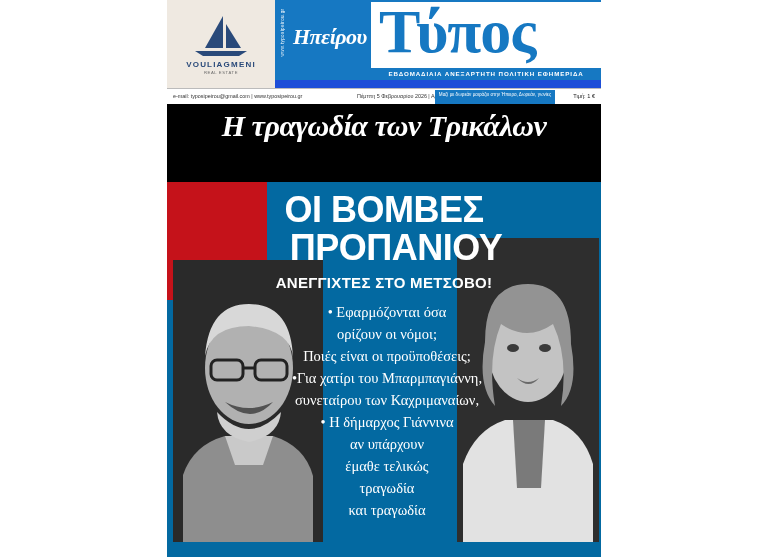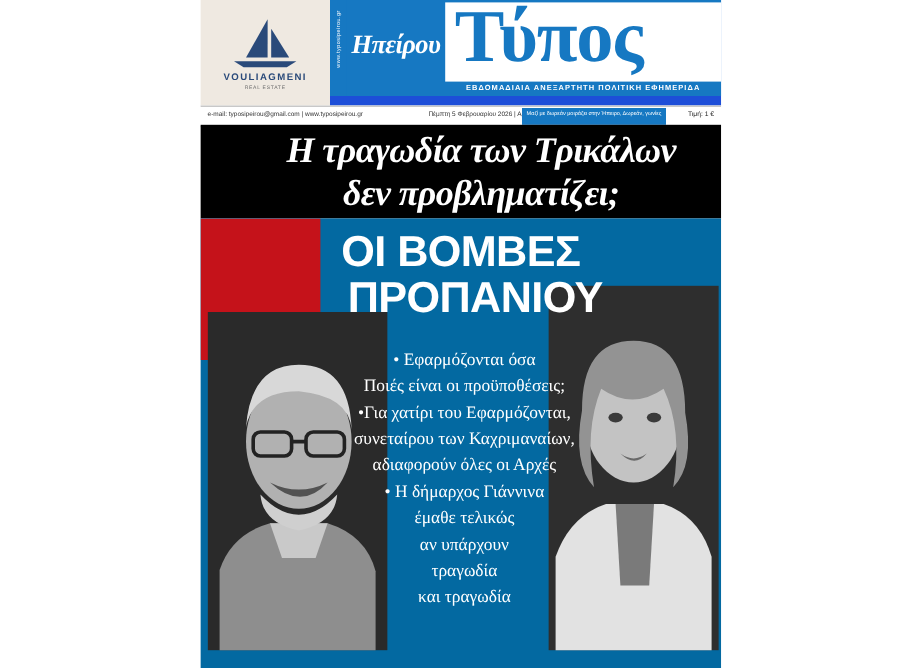--- a/index.html
+++ b/index.html
@@ -217,21 +217,20 @@
     top: 4px;
     width: 434px;
     text-align: center;
     color: #ffffff;
     font-family: "Liberation Serif", serif;
     font-weight: bold;
     font-style: italic;
     font-size: 30px;
     line-height: 36px;
     letter-spacing: -0.5px;
-    margin-left: 17px;
   }
 
   
   .main-area {
     position: absolute;
     left: 0;
     top: 182px;
     width: 434px;
     height: 436px;
     background: #0369a1;
@@ -265,21 +264,21 @@
     text-align: center;
     color: #ffffff;
     font-family: "Liberation Sans", sans-serif;
     font-weight: bold;
     font-size: 15px;
     letter-spacing: 0.3px;
   }
   .bullets {
     position: absolute;
     left: 120px;
-    top: 108px;
+    top: 120px;
     width: 200px;
     text-align: center;
     color: #ffffff;
     font-family: "Liberation Serif", serif;
     font-size: 14.5px;
     line-height: 20px;
   }
   .bullets .b {
     margin-bottom: 2px;
   }
@@ -349,21 +348,20 @@
 
     <div class="info-bar">
       <div class="info-left">e-mail: typosipeirou@gmail.com | www.typosipeirou.gr</div>
       <div class="info-mid">Πέμπτη 5 Φεβρουαρίου 2026 | Αρ. Φύλλου: 435 | Έτος: 10ο</div>
       <div class="info-badge">Μαζί με δωρεάν μοιράζει στην Ήπειρο, Δωρεάν, γωνίες</div>
       <div class="info-price">Τιμή: 1 €</div>
     </div>
 
     <div class="kicker-band">
       <div class="kicker">Η τραγωδία των Τρικάλων</div>
-      <div class="kicker" style="top:40px;">δεν προβληματίζει;</div>
     </div>
 
     <div class="main-area">
       <div class="red-block"></div>
 
       <div class="photo photo-left">
         <svg width="150" height="282" viewBox="0 0 150 282">
           <rect x="0" y="0" width="150" height="282" fill="#2a2a2a"></rect>
           <path d="M10 282 L10 215 Q20 185 52 176 L100 176 Q132 186 140 216 L140 282 Z" fill="#8e8e8e"></path>
           <path d="M52 176 L100 176 L90 205 L62 205 Z" fill="#c9c9c9"></path>
@@ -385,30 +383,31 @@
           <ellipse cx="71" cy="112" rx="40" ry="52" fill="#cbc2b8"></ellipse>
           <path d="M28 104 Q28 46 71 46 Q114 46 114 106 Q122 150 104 168 Q112 120 96 86 Q70 104 44 86 Q30 120 38 168 Q20 148 28 104 Z" fill="#9c9288"></path>
           <ellipse cx="56" cy="110" rx="6" ry="4" fill="#3a3a3a"></ellipse>
           <ellipse cx="88" cy="110" rx="6" ry="4" fill="#3a3a3a"></ellipse>
           <path d="M60 140 Q71 148 82 140 Q72 152 60 140 Z" fill="#7a6560"></path>
         </svg>
       </div>
 
       <div class="big-head">ΟΙ ΒΟΜΒΕΣ</div>
       <div class="big-head" style="top:46px;margin-left:12px;">ΠΡΟΠΑΝΙΟΥ</div>
+      <div class="sub-head">ΑΝΕΓΓΙΧΤΕΣ ΣΤΟ ΜΕΤΣΟΒΟ!</div>
 
       <div class="bullets">
         <div class="b">• Εφαρμόζονται όσα</div>
+        <div class="b">ορίζουν οι νόμοι;</div>
         <div class="b">Ποιές είναι οι προϋποθέσεις;</div>
-        <div class="b">•Για χατίρι του Εφαρμόζονται,</div>
+        <div class="b">•Για χατίρι του Μπαρμπαγιάννη,</div>
         <div class="b">συνεταίρου των Καχριμαναίων,</div>
-        <div class="b">αδιαφορούν όλες οι Αρχές</div>
         <div class="b">• Η δήμαρχος Γιάννινα</div>
+        <div class="b">αν υπάρχουν</div>
         <div class="b">έμαθε τελικώς</div>
-        <div class="b">αν υπάρχουν</div>
         <div class="b">τραγωδία</div>
         <div class="b">και τραγωδία</div>
 
       </div>
 
       <div class="bottom-line">•Πόσες άλλες τέτοιες δεξαμενές υπάρχουν στα Γιάννινα, στην Ποιές;</div>
     </div>
 
   </div>
 </div>

